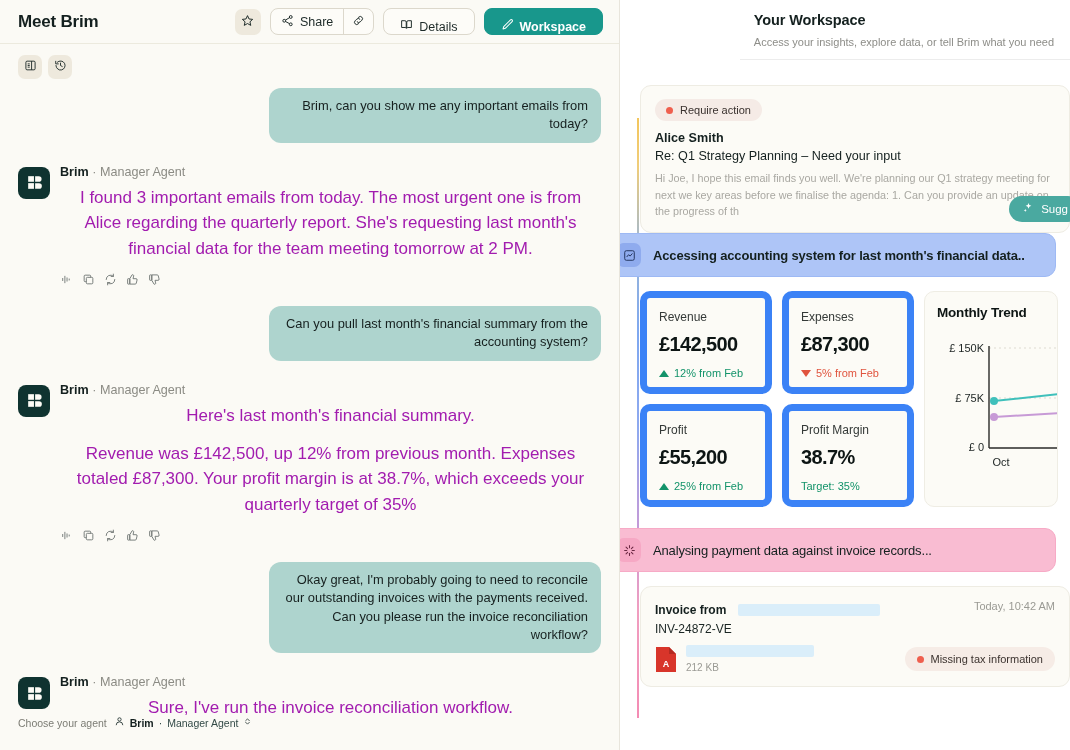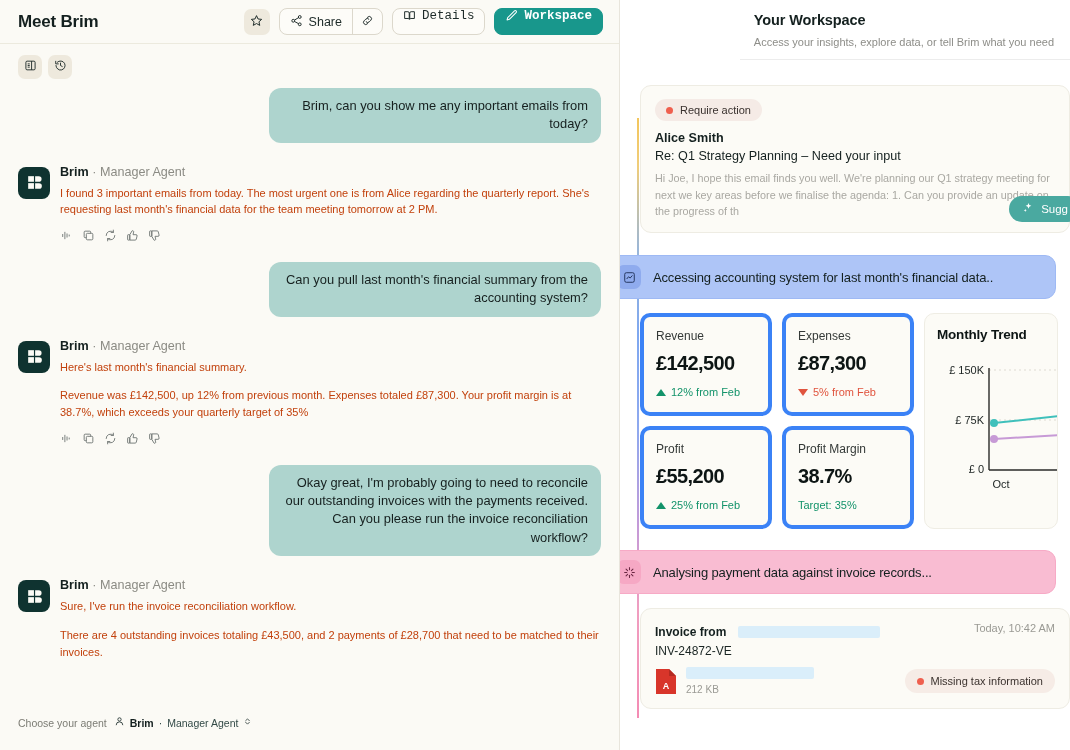--- a/index.html
+++ b/index.html
@@ -40,25 +40,25 @@
     background: #fdfcf8; height: 27px; overflow: hidden;
   }
   .pill-seg {
     display: flex; align-items: center; gap: 6px;
     padding: 0 10px; font-size: 12.5px; color: #1d2a28;
     cursor: pointer; background: transparent; border: none;
     font-family: inherit;
   }
   .pill-seg + .pill-seg { border-left: 1px solid #dcd8cc; padding: 0 8px; }
   .pill-btn {
-    display: flex; align-items: flex-start; gap: 6px;
-    height: 27px; padding: 0 10px;
+    display: flex; align-items: flex-end; gap: 6px;
+    height: 27px; padding: 0 16px;
     border: 1px solid #dcd8cc; border-radius: 8px;
     background: #fdfcf8; font-size: 12.5px; color: #1d2a28;
-    cursor: pointer; font-family: Liberation Mono, monospace;
+    cursor: pointer; font-family: Liberation Sans, sans-serif;
   }
   .pill-btn.primary {
     background: #18978c; border-color: #18978c; color: #fff; font-weight: 600;
   }
 
   .subbar {
     height: 30px; flex: 0 0 30px;
     display: flex; align-items: center; gap: 6px;
     padding: 0 18px; margin-top: 8px;
   }
@@ -86,22 +86,23 @@
     width: 32px; height: 32px; border-radius: 8px;
     background: #0f3330; flex: 0 0 32px;
     display: flex; align-items: center; justify-content: center;
     margin-top: 2px;
   }
   .agent-body { flex: 1 1 auto; min-width: 0; }
   .agent-name-row { font-size: 12.6px; margin-bottom: 6px; }
   .agent-name { font-weight: 700; color: #14201f; }
   .agent-role { color: #8b8b84; }
   .agent-text {
-    font-size: 11px; line-height: 1.52; color: #c2410c;
+    font-size: 17px; line-height: 1.52; color: #a21caf;
     max-width: 545px;
+    text-align: center;
   }
   .agent-text + .agent-text { margin-top: 12px; }
   .action-row { display: flex; gap: 9px; margin-top: 11px; }
   .action-ico { cursor: pointer; opacity: .72; display: flex; }
 
   .composer-wrap { flex: 0 0 auto; padding: 0 18px 14px 18px; }
   .choose-row {
     display: flex; align-items: center; gap: 7px;
     font-size: 10.5px; color: #7c7c74; margin-bottom: 7px;
   }
@@ -193,21 +194,21 @@
     border-radius: 18px; height: 26px; padding: 0 13px;
     display: flex; align-items: center; gap: 7px;
     font-size: 11.5px; font-family: inherit;
   }
 
   .metrics-grid {
     display: grid; grid-template-columns: 132px 132px 134px;
     gap: 10px; margin-top: 14px;
   }
   .metric-card {
-    background: #fcfbf6; border: 4px solid #3b82f6;
+    background: #fcfbf6; border: 7px solid #3b82f6;
     border-radius: 10px; padding: 12px 12px 14px 12px; height: 103px;
   }
   .metric-label { font-size: 12px; color: #353a38; }
   .metric-value { font-size: 20px; font-weight: 700; color: #0d1514; margin-top: 9px; letter-spacing: -.6px; }
   .metric-delta { font-size: 11px; margin-top: 11px; display: flex; align-items: center; gap: 5px; }
   .up { color: #13936a; }
   .down { color: #e0543e; }
   .tri-up { width:0;height:0;border-left:5px solid transparent;border-right:5px solid transparent;border-bottom:7px solid #13936a; }
   .tri-down { width:0;height:0;border-left:5px solid transparent;border-right:5px solid transparent;border-top:7px solid #e0543e; }
 
@@ -515,21 +516,21 @@
               <svg width="12" height="12" viewBox="0 0 24 24" fill="#ffffff">
                 <path d="M13 2l1.6 4.1L18.7 7.7 14.6 9.3 13 13.4 11.4 9.3 7.3 7.7 11.4 6.1z"></path>
                 <path d="M6.5 13.5l.9 2.3 2.3.9-2.3.9-.9 2.3-.9-2.3L3.3 16.7l2.3-.9z"></path>
               </svg>
             </span>
             <span>Sugg</span>
           </button>
         </div>
       </div>
 
-      <div class="status-banner blue" style="margin-top:22px;">
+      <div class="status-banner blue" style="font-weight:bold;">
         <div class="status-ico">
           <svg width="13" height="13" viewBox="0 0 24 24" fill="none" stroke="#23345e" stroke-width="1.8" stroke-linejoin="round">
             <rect x="3.2" y="3.2" width="17.6" height="17.6" rx="3"></rect>
             <polyline points="6.8,14.8 10.2,10.6 13.2,13 17.4,8.2"></polyline>
           </svg>
         </div>
         <div class="status-text">Accessing accounting system for last month's financial data..</div>
       </div>
 
       <div class="card-zone">

